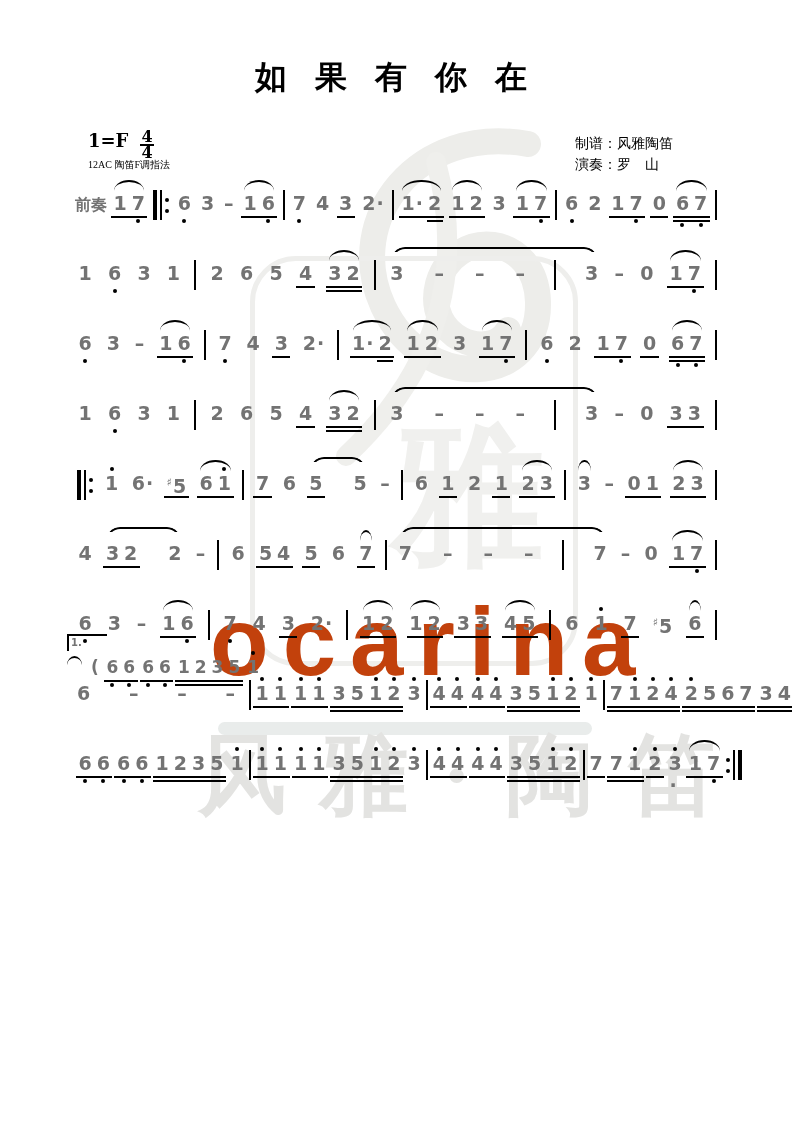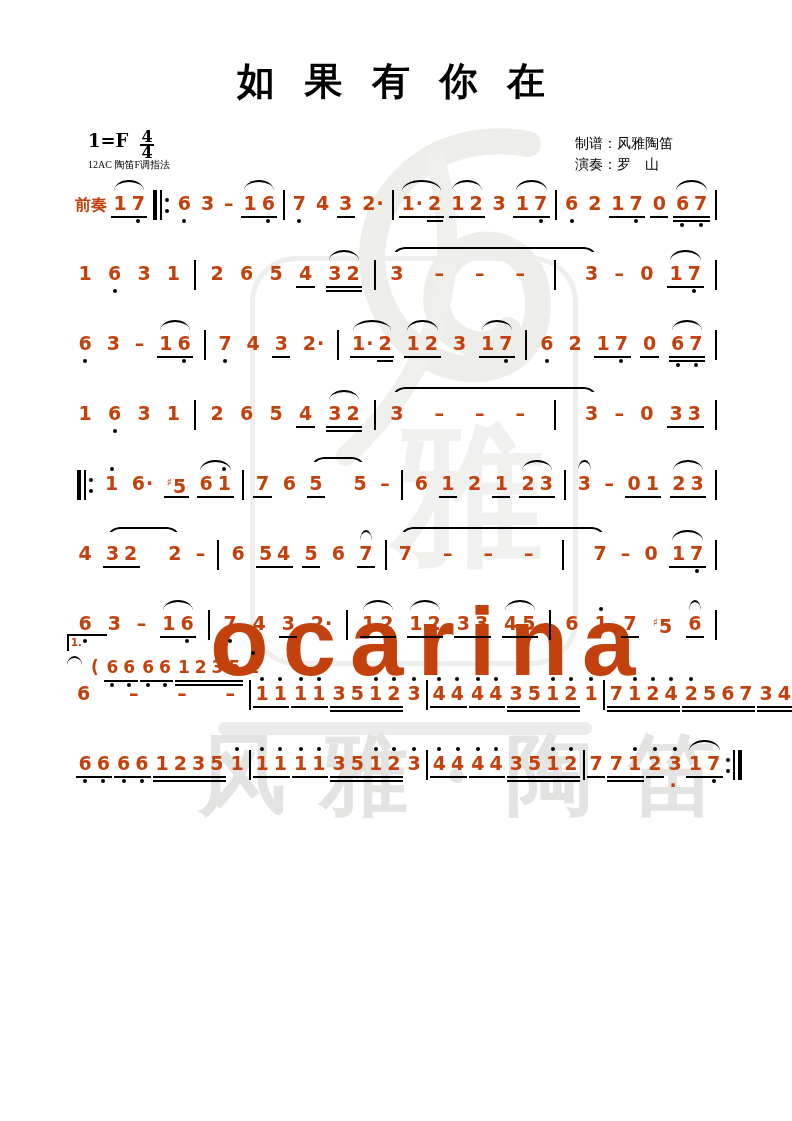--- a/index.html
+++ b/index.html
@@ -11,32 +11,32 @@
   .wm-frame{left:250px;top:256px;width:318px;height:400px;border:5px solid #eeeeec;border-radius:46px;}
   .wm-seal{left:392px;top:420px;font-size:152px;line-height:1;color:#f0f0ee;
            font-family:"Liberation Serif",serif;font-weight:bold;}
   .wm-brand{left:210px;top:594px;font-size:96px;line-height:1;font-weight:bold;
             letter-spacing:14px;color:#c2410c;font-family:Liberation Sans, sans-serif;}
   .wm-bar{left:218px;top:722px;width:374px;height:13px;background:#e9eceb;border-radius:7px;}
   .wm-cn{left:198px;top:724px;font-size:88px;line-height:1.18;font-weight:bold;letter-spacing:6px;
          color:#e3e3e1;font-family:"Liberation Serif",serif;}
   
   .hdr{position:absolute;z-index:2;}
-  .title{left:0;top:56px;width:100%;text-align:center;font-size:38px;font-weight:bold;
+  .title{left:0;top:56px;width:100%;text-align:center;font-size:32px;font-weight:bold;
          letter-spacing:10px;color:#000;font-family:"Liberation Serif",serif;}
   .keyblock{left:88px;top:130px;display:flex;align-items:flex-start;gap:12px;
             font-family:"DejaVu Serif",serif;}
   .keysig{font-size:18px;font-weight:bold;}
   .meter{display:inline-flex;flex-direction:column;align-items:center;line-height:14px;
          font-size:16px;font-weight:bold;}
   .meter .mt{border-bottom:2px solid #000;padding:0 1px;}
   .fingering{left:88px;top:158px;font-size:10px;font-family:"Liberation Serif",serif;color:#000;}
   .credits{left:575px;top:133px;font-size:14px;line-height:21px;font-family:"Liberation Serif",serif;}
   
-  .score{position:absolute;left:75px;top:192px;width:644px;z-index:2;color:#c2410c;}
+  .score{position:absolute;left:75px;top:192px;width:644px;z-index:2;color:#737373;}
   .mline{display:flex;justify-content:space-between;align-items:flex-start;height:70px;position:relative;}
   .linelabel{font-size:16px;font-weight:bold;font-family:"Liberation Serif",serif;padding-top:3px;}
   .cell{position:relative;display:inline-flex;align-items:flex-start;height:24px;margin:0 1px;}
   .cell.u1,.cell.u2{border-bottom:2px solid #000;}
   .cell.u2::after{content:"";position:absolute;left:0;right:0;bottom:-6px;height:2px;background:#000;}
   .tk{position:relative;display:inline-block;padding:0 2.5px;font-weight:bold;font-size:19px;line-height:22px;}
   .tk.uu::after{content:"";position:absolute;left:1px;right:1px;bottom:-8px;height:2px;background:#000;}
   .dg{display:inline-block;min-width:9px;text-align:center;}
   .aug{font-size:19px;font-weight:bold;padding-left:1px;}
   .acc{font-size:11px;vertical-align:7px;font-weight:bold;padding-right:1px;}

